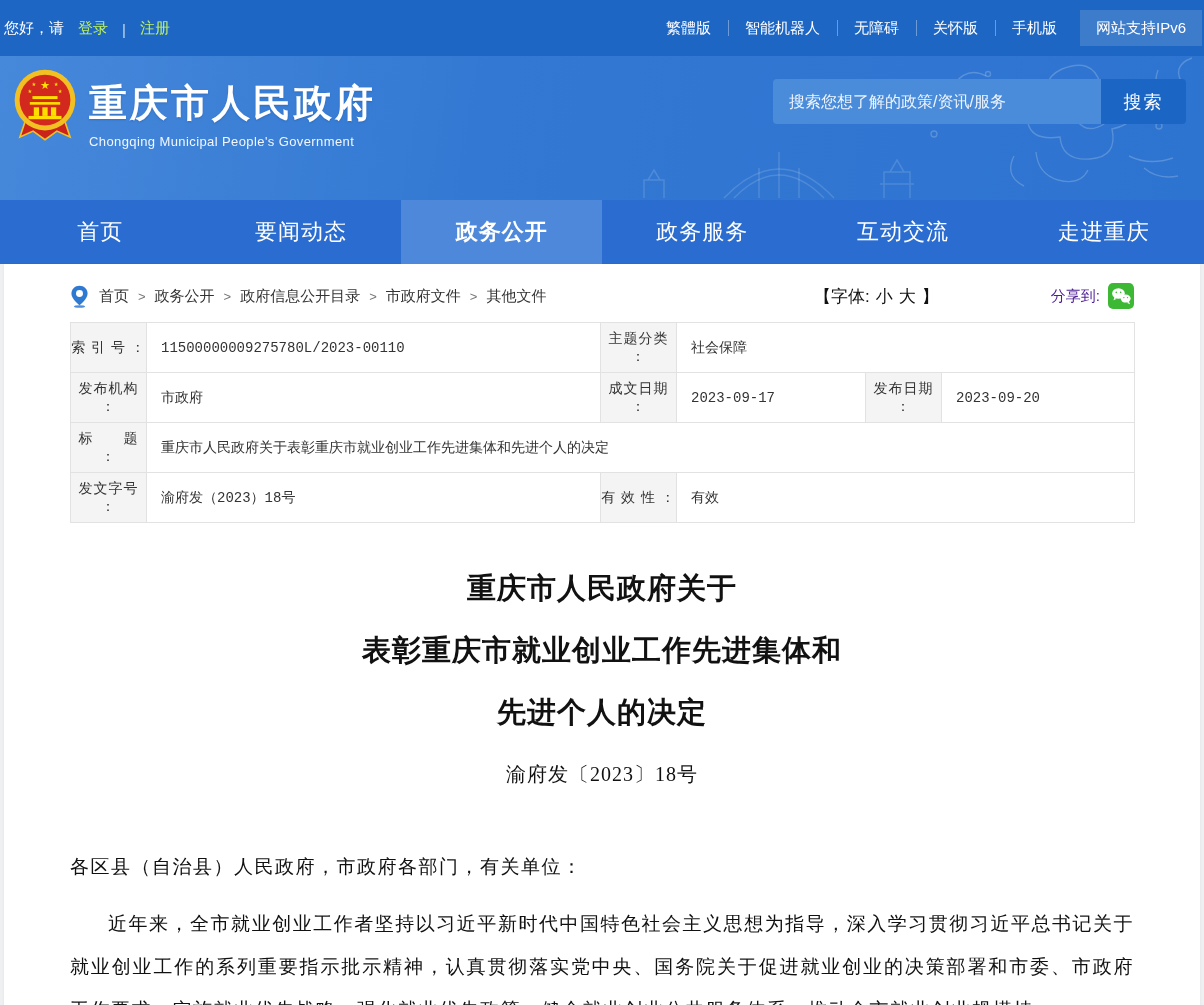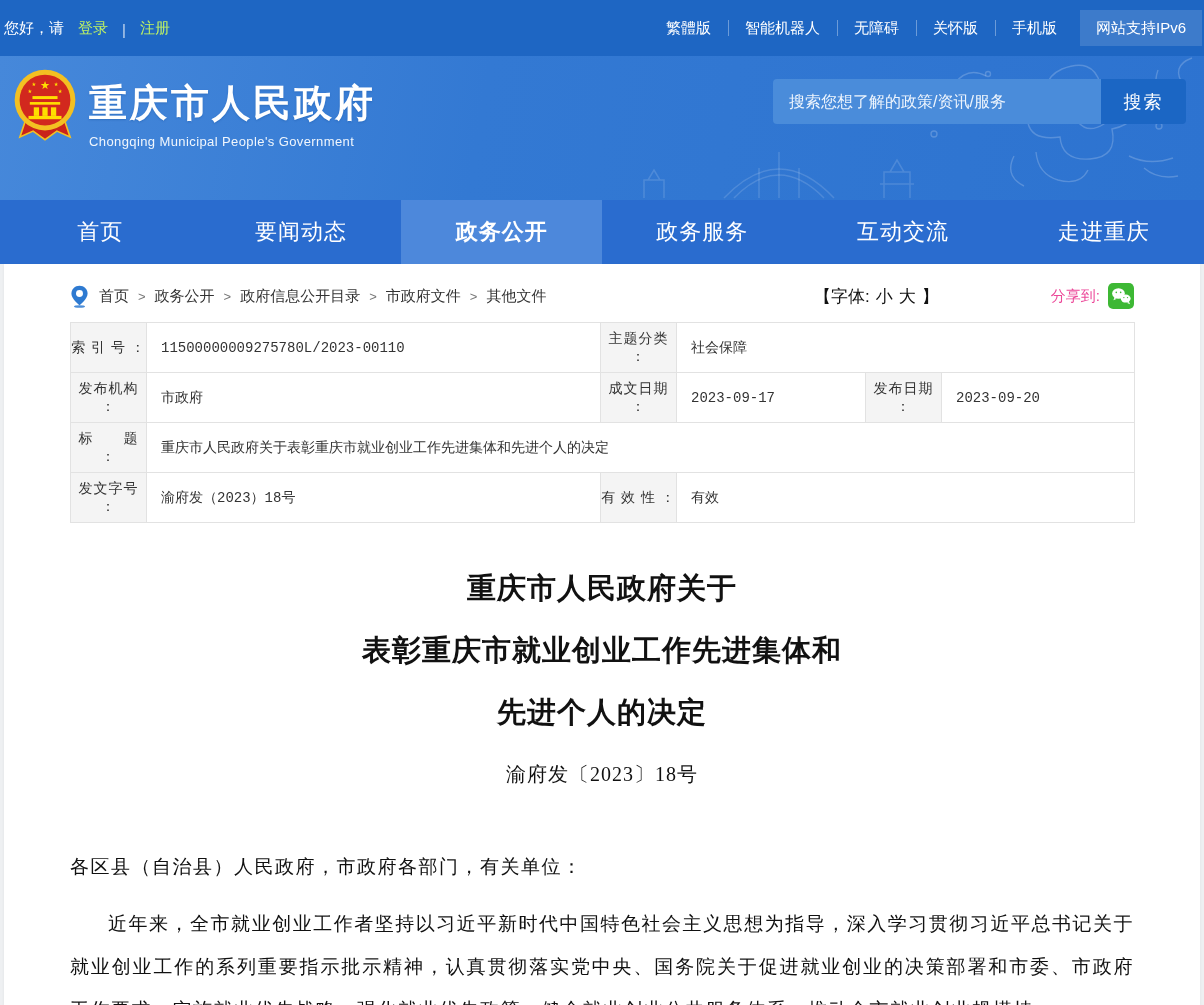--- a/index.html
+++ b/index.html
@@ -41,21 +41,21 @@
   .inner { padding:15px 66px 0 66px; }
 
   
   .crumb-row { display:flex; align-items:center; font-size:15px; color:#333; height:34px; }
   .pin { width:19px; height:23px; margin-right:10px; flex:none; }
   .crumb-row a { color:#333; text-decoration:none; cursor:pointer; }
   .crumb-sep { color:#777; margin:0 9px; font-size:13px; }
   .tools { margin-left:auto; display:flex; align-items:center; }
   .font-tools { font-size:17px; color:#111; display:flex; align-items:center; gap:6px; }
   .font-tools .ft-btn { cursor:pointer; }
-  .share-group { display:flex; align-items:center; margin-left:112px; font-size:15px; color:#ec4899; }
+  .share-group { display:flex; align-items:center; margin-left:112px; font-size:15px; color:#4c1d95; }
   .wechat { width:26px; height:26px; margin-left:8px; cursor:pointer; }
 
   
   table.meta { width:100%; border-collapse:collapse; table-layout:fixed; margin-top:9px; }
   table.meta td { border:1px solid #e2e2e2; height:50px; font-size:14px; color:#333; vertical-align:middle; }
   td.lbl { background:#f4f4f4; text-align:center; letter-spacing:1px; color:#404040; }
   td.val { padding:0 14px; font-family:"Liberation Mono","DejaVu Sans Mono",monospace; }
   col.c-lbl { width:76px; } col.c-v1 { width:454px; } col.c-v2 { width:189px; } col.c-v3 { width:193px; }
 
   

